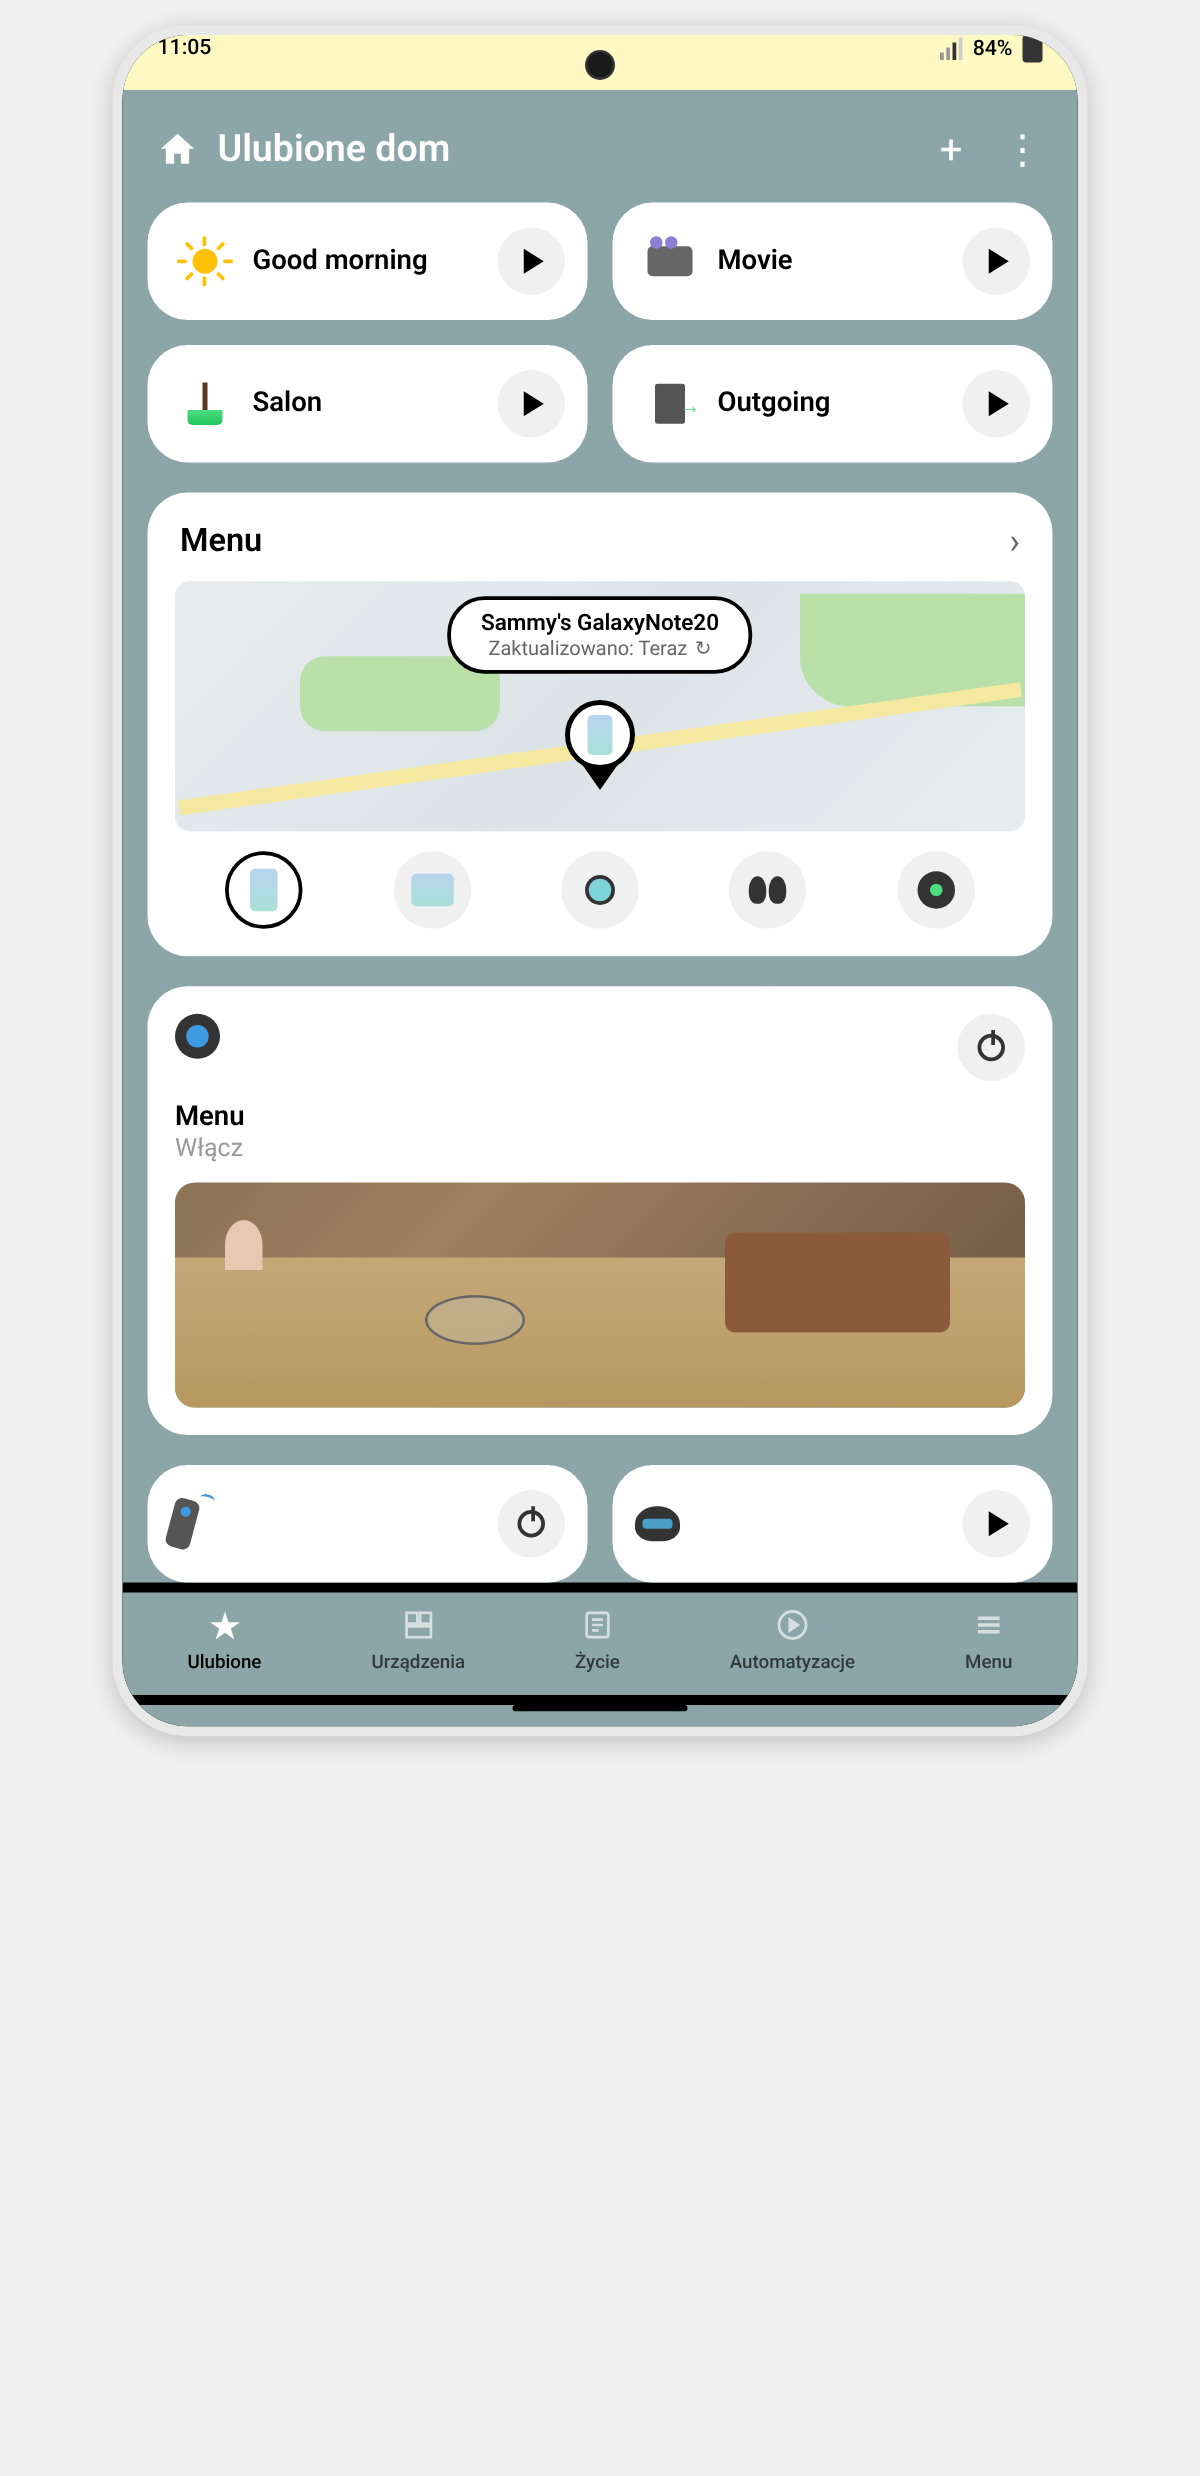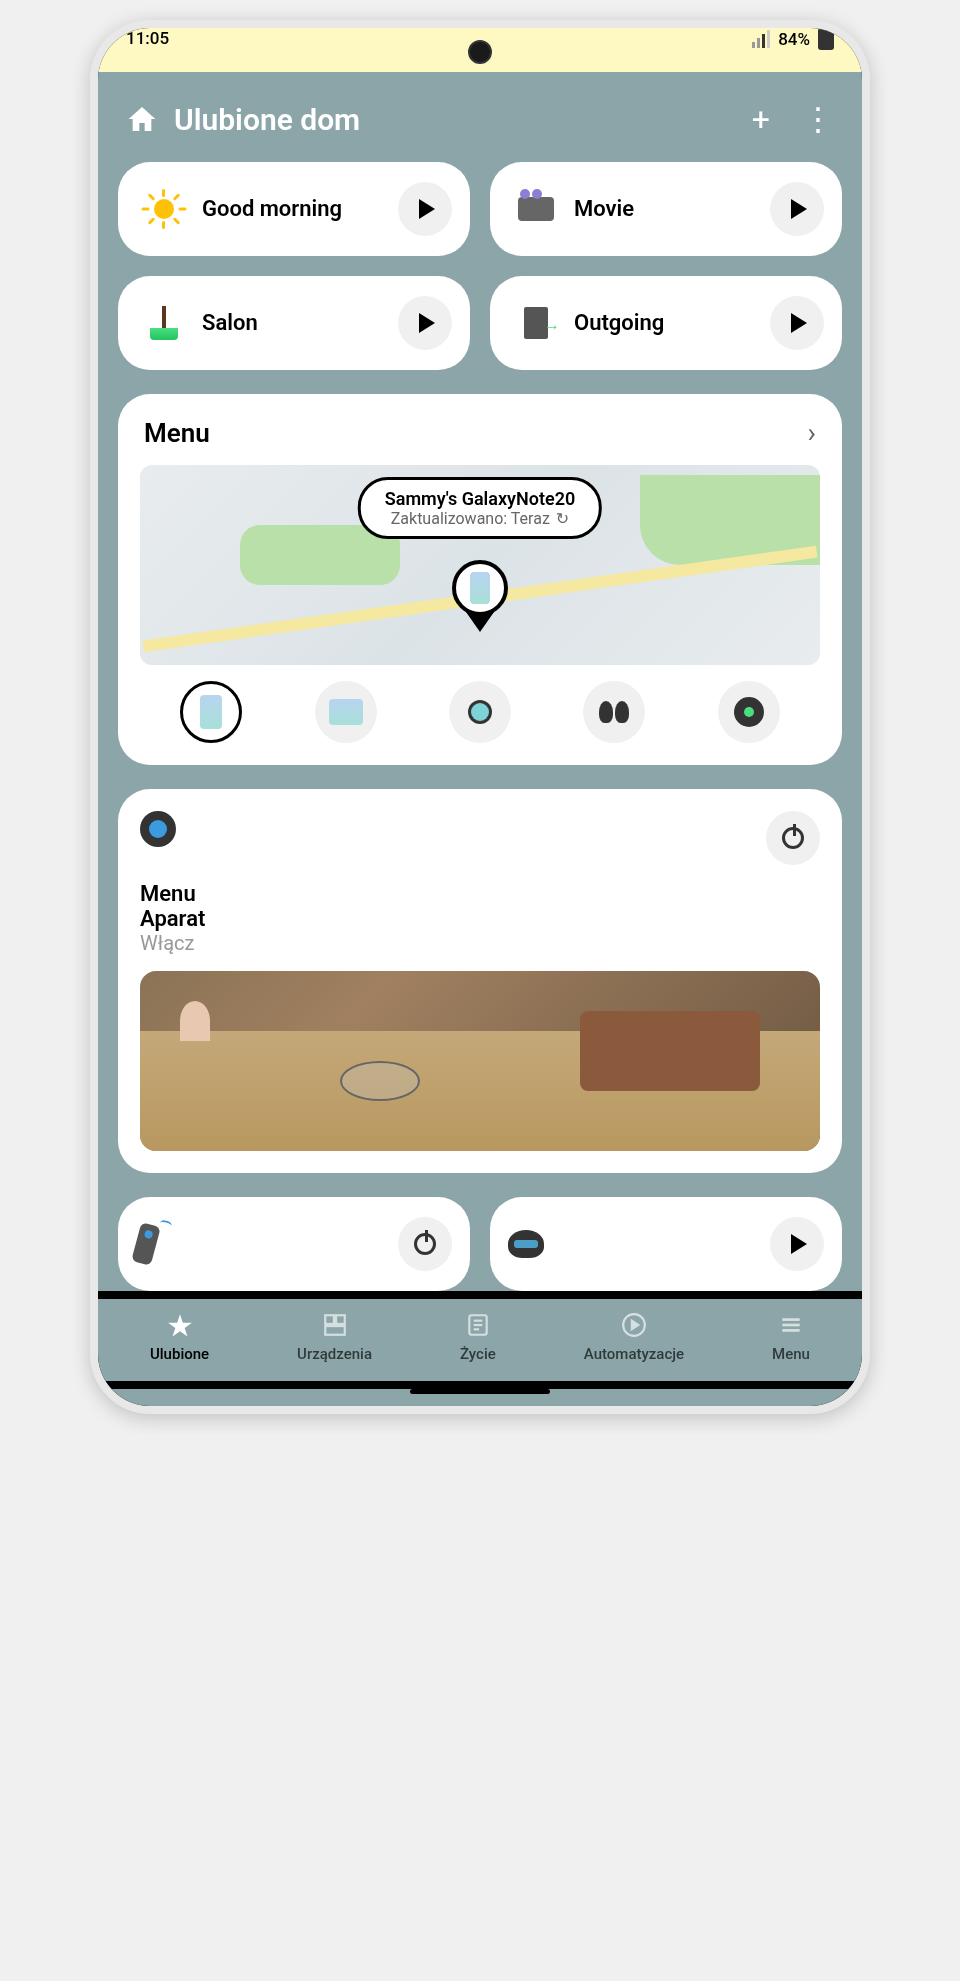--- a/index.html
+++ b/index.html
@@ -234,21 +234,20 @@
         <div class="camera-header">
           <div class="camera-icon-circle">
               <div class="camera-dot"></div>
             </div>
           <div class="power-btn">
               <div class="power-icon"></div>
             </div>
         </div>
         <div class="camera-info">
           <div class="camera-room">Menu</div>
-          <div class="camera-name">Aparat</div>
           <div class="camera-status">Włącz</div>
         </div>
         <div class="camera-preview">
           <div class="room-floor"></div>
           <div class="room-couch"></div>
           <div class="room-table"></div>
           <div class="room-lamp"></div>
         </div>
       </div>
 

